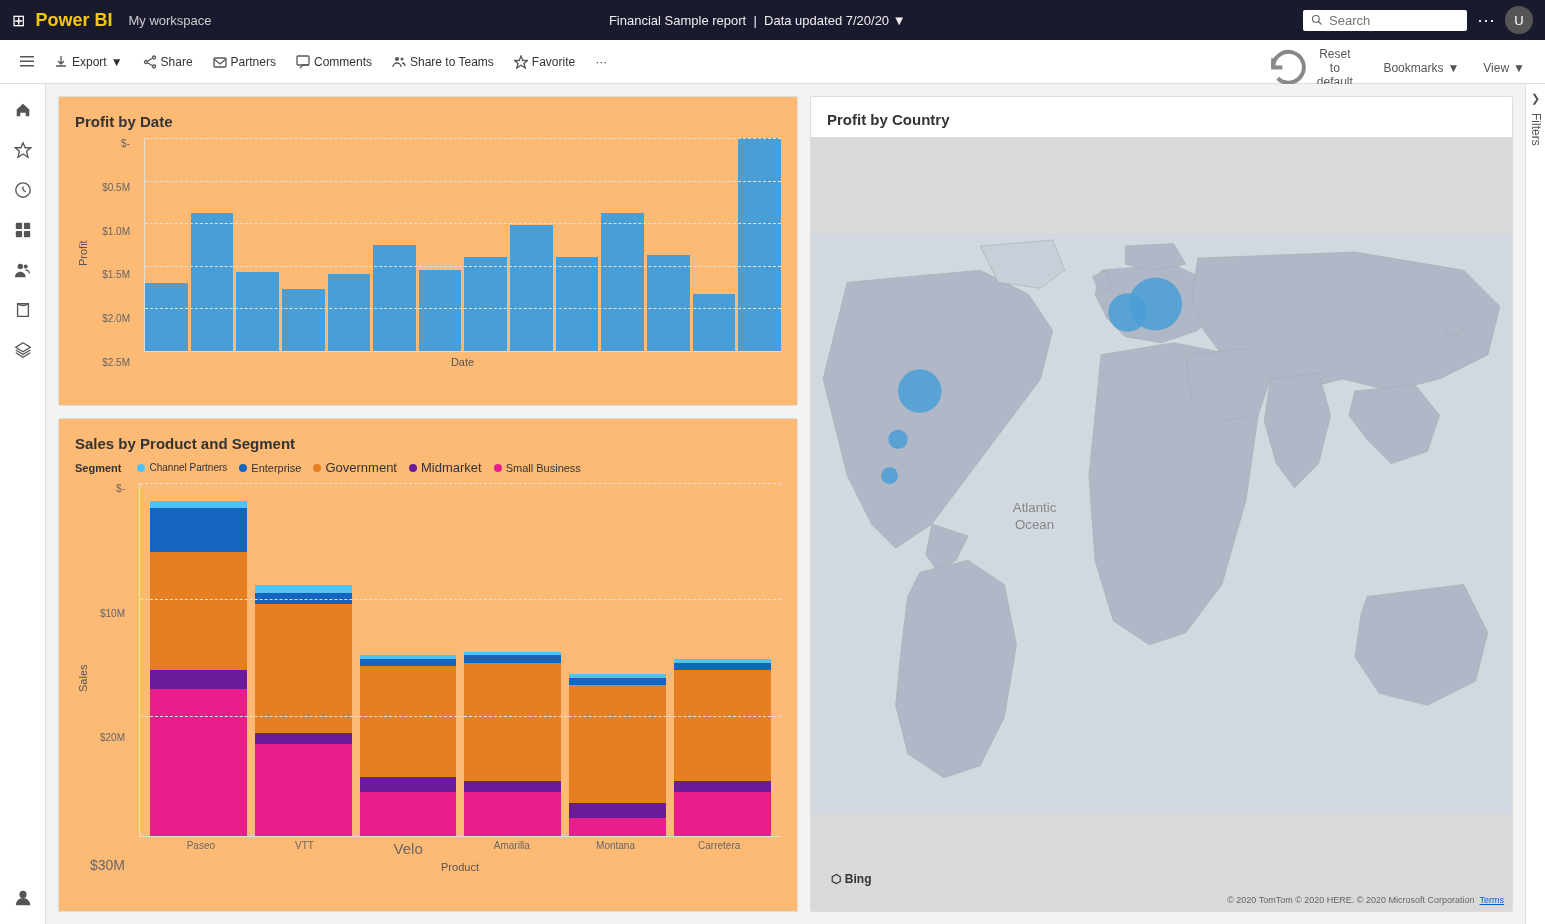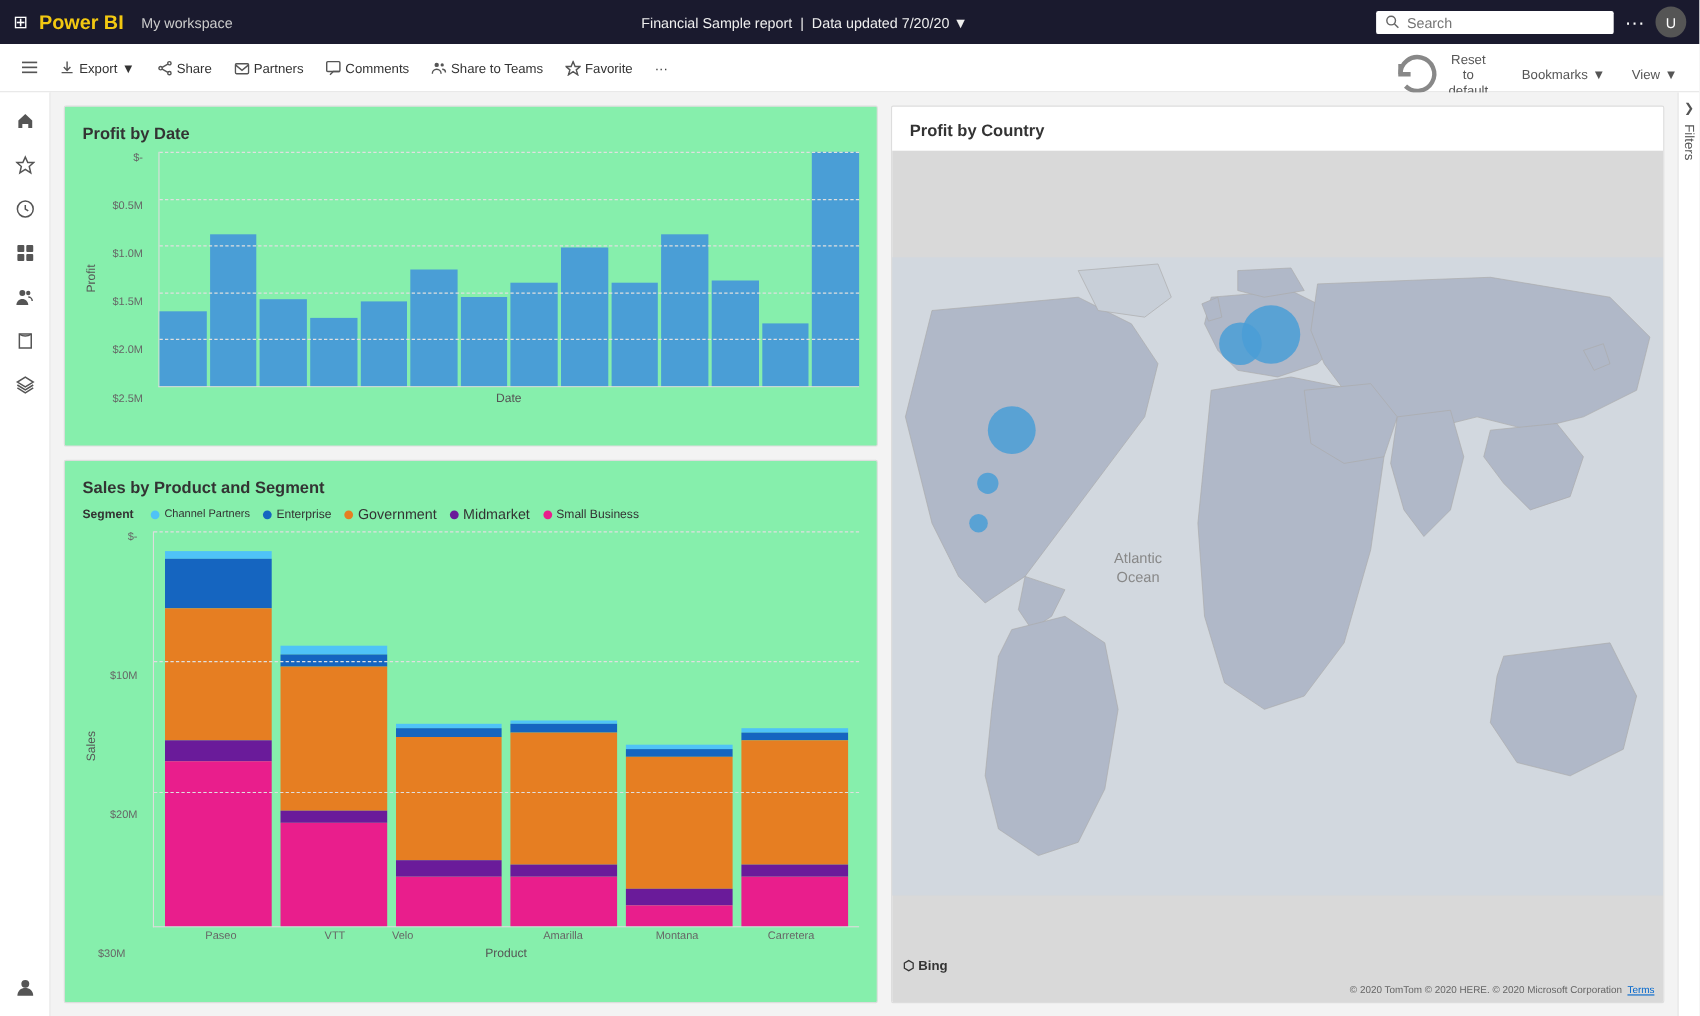--- a/index.html
+++ b/index.html
@@ -9,21 +9,21 @@
     .top-bar {
       display: flex; align-items: center; background: #1a1a2e; height: 40px;
       padding: 0 12px; color: white; gap: 10px;
     }
     .top-bar-waffle { font-size: 16px; cursor: pointer; }
     .top-bar-logo { font-size: 18px; font-weight: 600; color: #f2c811; margin-right: 6px; }
     .top-bar-workspace { font-size: 13px; color: #ccc; }
     .top-bar-center { flex: 1; text-align: center; font-size: 13px; color: #eee; }
     .top-bar-search {
       display: flex; align-items: center; background: white; border-radius: 2px;
-      padding: 3px 8px; gap: 6px; width: 216px;
+      padding: 3px 8px; gap: 6px; width: 164px;
     }
     .top-bar-search input { border: none; outline: none; font-size: 13px; width: 130px; }
     .top-bar-dots { font-size: 18px; color: white; cursor: pointer; }
     .top-bar-avatar {
       width: 28px; height: 28px; border-radius: 50%; background: #555;
       display: flex; align-items: center; justify-content: center; color: white; font-size: 13px;
     }
 
     
     .toolbar {
@@ -57,21 +57,21 @@
     .sidebar-item svg { width: 18px; height: 18px; }
 
     
     .content { flex: 1; display: flex; background: #f3f3f3; padding: 12px; gap: 12px; overflow: hidden; }
 
     
     .charts-left { display: flex; flex-direction: column; gap: 12px; flex: 0 0 740px; }
 
     
     .chart-card {
-      background: #86efac; border: 1px solid #ddd; border-radius: 2px;
+      background: #fdba74; border: 1px solid #ddd; border-radius: 2px;
       padding: 16px; position: relative;
     }
     .chart-title { font-size: 15px; font-weight: 600; color: #333; margin-bottom: 8px; }
 
     
     .profit-chart { height: 310px; }
     .bar-y-axis { display: flex; flex-direction: column-reverse; justify-content: space-between; 
       width: 55px; padding-right: 8px; font-size: 10px; color: #666; text-align: right; }
     .bars-area { flex: 1; display: flex; align-items: flex-end; gap: 3px; border-left: 1px solid #ddd; border-bottom: 1px solid #ddd; position: relative; }
     .x-axis-labels { display: flex; padding-left: 0; margin-top: 4px; }
@@ -91,21 +91,21 @@
     .stacked-y-axis { display: flex; flex-direction: column-reverse; justify-content: space-between;
       width: 50px; padding-right: 8px; font-size: 10px; color: #666; text-align: right; }
 
     
     .map-panel {
       flex: 1; background: white; border: 1px solid #ddd; border-radius: 2px; position: relative; overflow: hidden;
     }
     .map-title { font-size: 15px; font-weight: 600; color: #333; padding: 14px 16px 8px; }
     .map-container { position: absolute; top: 40px; left: 0; right: 0; bottom: 0; background: #d9d9d9; }
     .map-svg { width: 100%; height: 100%; }
-    .bing-logo { position: absolute; bottom: 22px; left: 10px; font-size: 11px; color: #333; font-weight: 700; margin-top: 48px; }
+    .bing-logo { position: absolute; bottom: 22px; left: 20px; font-size: 11px; color: #333; font-weight: 700; margin-top: 48px; }
     .map-copyright { position: absolute; bottom: 6px; right: 8px; font-size: 9px; color: #666; }
     .map-copyright a { color: #0066cc; }
 
     
     .right-panel {
       width: 20px; background: white; border-left: 1px solid #e0e0e0;
       display: flex; flex-direction: column; align-items: center; padding: 8px 0;
       cursor: pointer;
     }
     .filters-label {
@@ -343,21 +343,21 @@
             </div>
             <div class="legend-item">
               <div class="legend-dot" style="background:#e91e8c;"></div>
     <span style="font-size:11px;">Small Business</span>
             </div>
           </div>
         <div style="display:flex; flex:1; height:calc(100% - 70px);">
           <div style="display:flex; align-items:stretch;">
             <div class="y-axis-title">Sales</div>
             <div class="stacked-y-axis" id="sales-y-axis">
-                <div style="font-size: 10px; color: rgb(102, 102, 102); text-align: left; padding-right: 6px;">$30M</div>
+                <div style="font-size: 14px; color: rgb(102, 102, 102); text-align: right; padding-right: 6px;">$30M</div>
                 <div style="font-size: 10px; color: rgb(102, 102, 102); text-align: right; padding-right: 6px;">$20M</div>
                 <div style="font-size: 10px; color: rgb(102, 102, 102); text-align: right; padding-right: 6px;">$10M</div>
                 <div style="font-size: 10px; color: rgb(102, 102, 102); text-align: right; padding-right: 6px;">$-</div>
               </div>
           </div>
           <div style="flex:1; display:flex; flex-direction:column;">
             <div class="stacked-bars" id="sales-bars-area" style="flex:1; position:relative;">
               <div style="position:absolute;top:0;left:0;right:0;bottom:0;pointer-events:none;">
                 <div style="position:absolute;top:0%;left:0;right:0;border-top:1px dashed #e0e0e0;"></div>
                 <div style="position:absolute;top:33%;left:0;right:0;border-top:1px dashed #e0e0e0;"></div>
@@ -414,21 +414,21 @@
                     <div style="width: 100%; height: 4.16667%; background: rgb(21, 101, 192); min-height: 2px;"></div>
                     <div style="width: 100%; height: 62.5%; background: rgb(230, 126, 34); min-height: 2px;"></div>
                     <div style="width: 100%; height: 6.25%; background: rgb(106, 27, 154); min-height: 2px;"></div>
                     <div style="width: 100%; height: 25%; background: rgb(233, 30, 140); min-height: 2px;"></div>
                   </div>
                 </div>
               </div>
             <div id="sales-x-labels" class="stacked-x-labels">
                 <span style="flex: 1 1 0%; text-align: center; font-size: 10px; color: rgb(102, 102, 102); margin-top: 3px;">Paseo</span>
                 <span style="flex: 1 1 0%; text-align: center; font-size: 10px; color: rgb(102, 102, 102); margin-top: 3px;">VTT</span>
-                <span style="flex: 1 1 0%; font-size: 10px; color: rgb(102, 102, 102); margin-top: 3px;">Velo</span>
+                <span style="flex: 1 1 0%; text-align: center; font-size: 15px; color: rgb(102, 102, 102); margin-top: 3px;">Velo</span>
                 <span style="flex: 1 1 0%; text-align: center; font-size: 10px; color: rgb(102, 102, 102); margin-top: 3px;">Amarilla</span>
                 <span style="flex: 1 1 0%; text-align: center; font-size: 10px; color: rgb(102, 102, 102); margin-top: 3px;">Montana</span>
                 <span style="flex: 1 1 0%; text-align: center; font-size: 10px; color: rgb(102, 102, 102); margin-top: 3px;">Carretera</span>
               </div>
             <div class="axis-title">Product</div>
           </div>
         </div>
       </div>
     </div>
 

